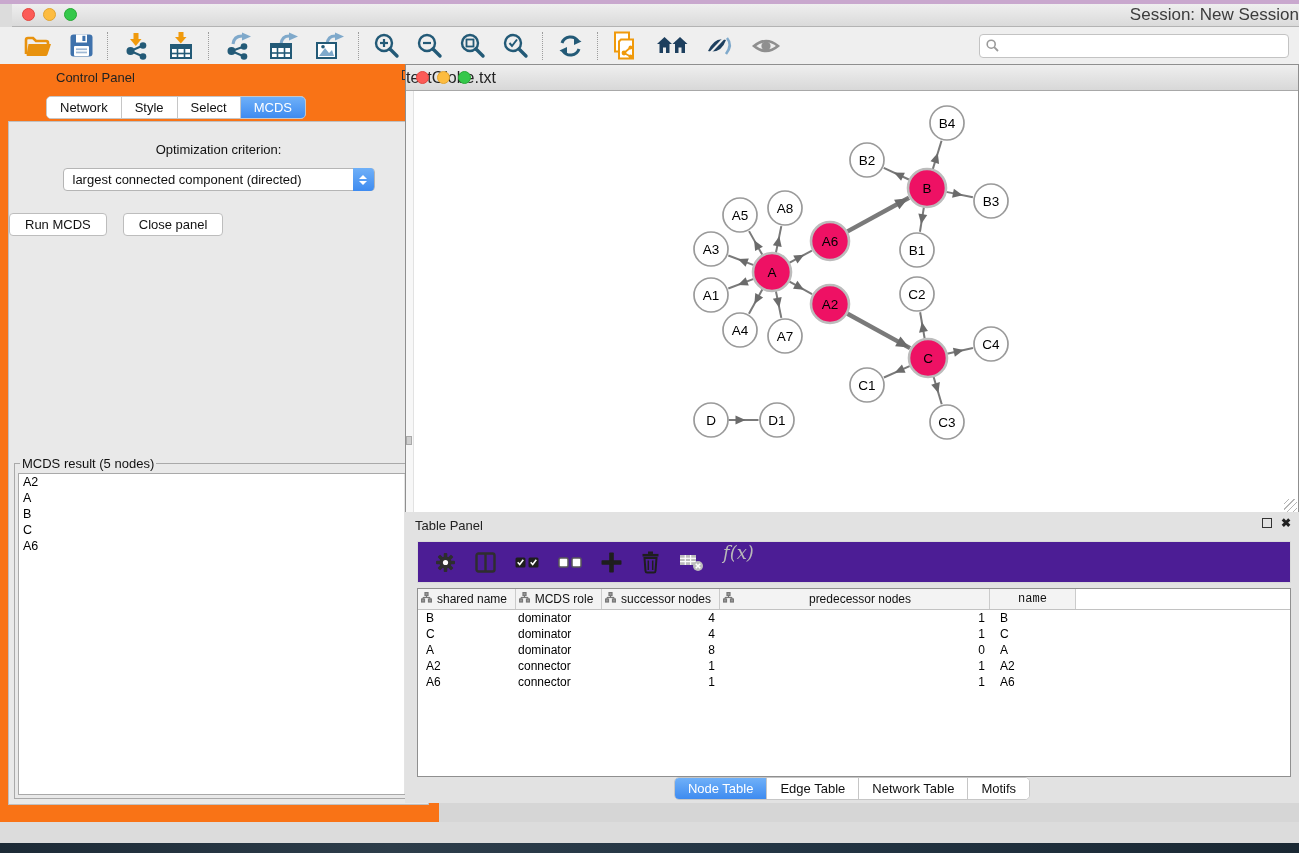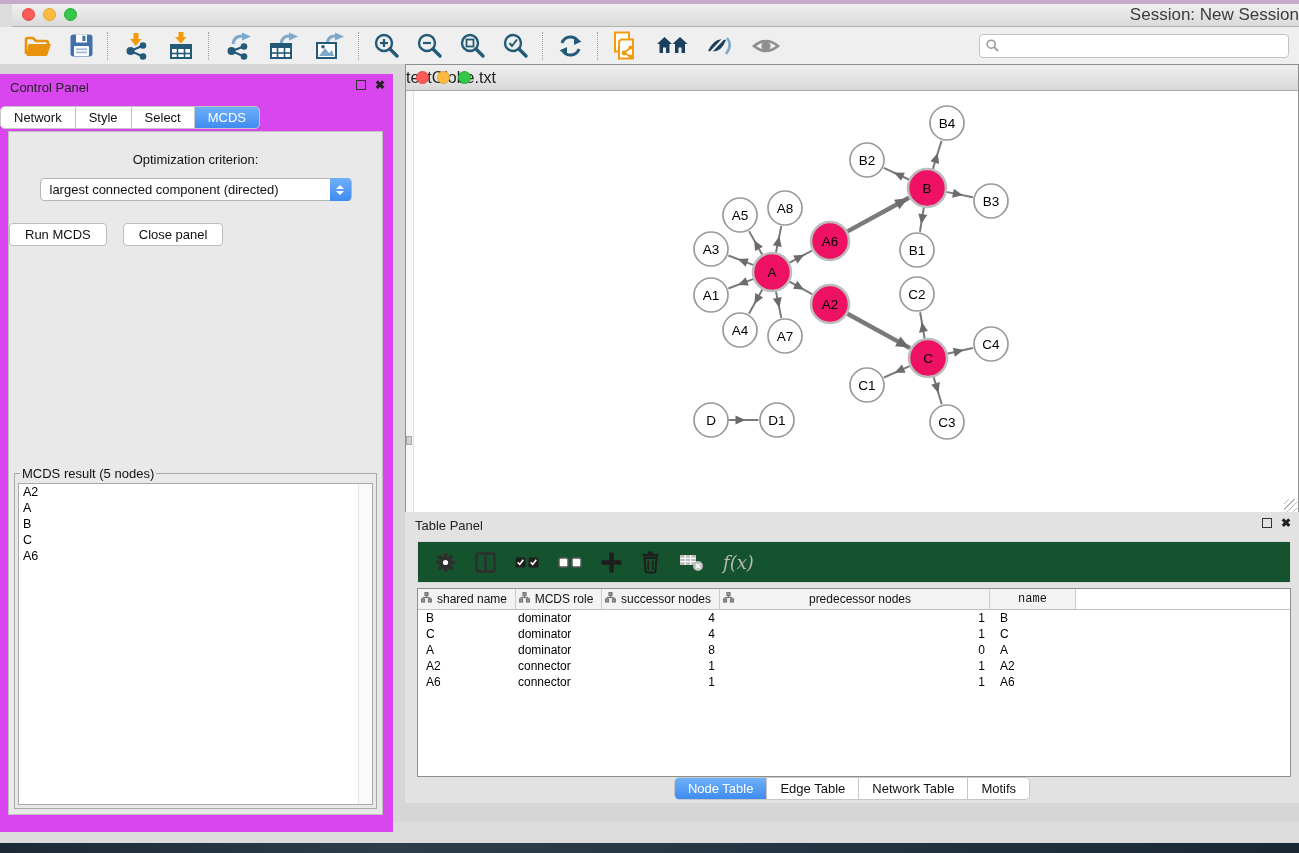--- a/index.html
+++ b/index.html
@@ -21,21 +21,21 @@
   .tsep{width:1px;height:28px;border-left:1px dotted #9d9d9d;}
   .tbtn{display:flex;align-items:center;justify-content:center;cursor:default;}
   .search-wrap{margin-left:auto;display:flex;align-items:center;}
   .search-box{width:296px;height:22px;background:#fff;border:1px solid #c3c3c3;border-radius:4px;
     display:flex;align-items:center;padding:0 6px;}
   .search-box input{border:none;outline:none;flex:1;font-size:12px;margin-left:5px;
     font-family:"Liberation Sans",sans-serif;background:transparent;}
   
   .workspace{position:absolute;left:0;top:60px;width:1299px;height:758px;background:#d6d6d6;}
   
-  .control-panel{position:absolute;left:0;top:10px;width:393px;height:758px;background:#d946ef;}
+  .control-panel{position:absolute;left:0;top:0;width:393px;height:758px;background:#f97316;padding-left:46px;}
   .panel-head{position:relative;height:26px;font-size:13px;color:#222;}
   .panel-head .ptitle{position:absolute;left:10px;top:6px;}
   .panel-head .pbtns{position:absolute;right:8px;top:6px;display:flex;gap:9px;align-items:center;color:#222;}
   .float-ic{width:10px;height:10px;border:1.6px solid #333;box-sizing:border-box;display:inline-block;}
   .close-ic{font-size:12px;font-weight:bold;line-height:10px;}
   .cp-tabs{display:flex;justify-content:flex-start;margin-top:6px;}
   .tab-seg{display:flex;background:#fff;border:1px solid #c6c6c6;border-radius:5px;overflow:hidden;}
   .tab-seg .tab{padding:3px 13px;font-size:13px;color:#111;border-right:1px solid #c6c6c6;background:#fff;}
   .tab-seg .tab:last-child{border-right:none;}
   .tab-seg .tab.active{background:linear-gradient(#6fb0f8,#3e8bf0);color:#fff;}
@@ -67,22 +67,22 @@
   .net-title .lights{top:6px;}
   .net-canvas{position:relative;width:100%;height:429px;background:#fff;overflow:hidden;}
   .vscroll{position:absolute;left:0;top:0;bottom:8px;width:7px;background:#f7f7f7;border-right:1px solid #e2e2e2;}
   .vscroll .handle{position:absolute;left:0;top:345px;width:6px;height:9px;background:#cfcfcf;border:1px solid #a9a9a9;box-sizing:border-box;}
   .hscroll{position:absolute;left:0;right:0;bottom:0;height:7px;background:#f7f7f7;border-top:1px solid #e2e2e2;}
   .hscroll .handle{position:absolute;left:437px;top:0;width:9px;height:6px;background:#cfcfcf;border:1px solid #a9a9a9;box-sizing:border-box;}
   .resize-grip{position:absolute;right:1px;bottom:8px;width:13px;height:13px;
     background:repeating-linear-gradient(135deg,transparent 0 3px,#b5b5b5 3px 4px);}
   
   .table-panel{position:absolute;left:405px;top:448px;width:894px;height:291px;background:#e2e2e2;}
-  .tp-toolbar{position:absolute;left:12px;right:8px;top:29px;height:42px;background:#14532d;
-    border:1px solid #d9d9d9;display:flex;align-items:center;gap:19px;padding-left:17px;box-sizing:border-box;}
+  .tp-toolbar{position:absolute;left:12px;right:8px;top:29px;height:42px;background:#4c1d95;
+    border:1px solid #d9d9d9;display:flex;gap:19px;padding-left:17px;box-sizing:border-box;}
   .fx{font-family:"DejaVu Serif",serif;font-style:italic;color:#b9b9b9;font-size:18px;}
   .tp-table{position:absolute;left:12px;right:8px;top:76px;height:187px;background:#fff;
     border:1px solid #8f8f8f;overflow:hidden;}
   .thead{display:flex;height:20px;border-bottom:1px solid #c2c2c2;}
   .th{background:#f3f3f3;border-right:1px solid #cbcbcb;display:flex;align-items:center;
     font-size:12px;color:#111;box-sizing:border-box;padding:0 3px;}
   .th .lbl{flex:1;text-align:center;}
   .trow{display:flex;height:16px;align-items:center;}
   .td{font-size:12px;color:#000;box-sizing:border-box;overflow:hidden;white-space:nowrap;}
   .tp-tabs{position:absolute;left:0;right:0;bottom:3px;display:flex;justify-content:center;}

